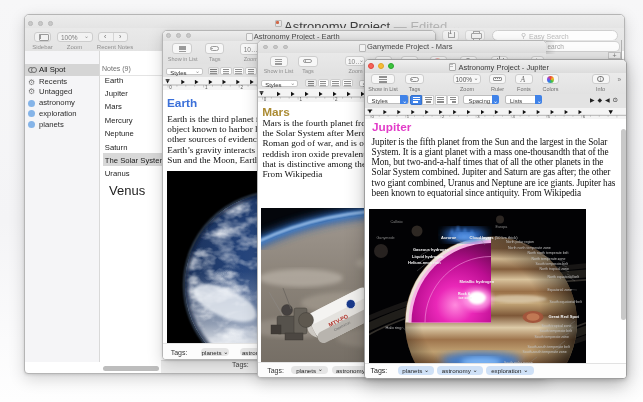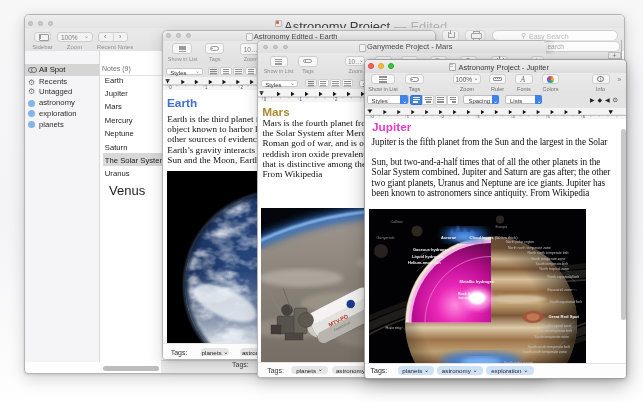--- a/index.html
+++ b/index.html
@@ -103,21 +103,21 @@
   <div class="abs" style="left:77.5px;bottom:1.8px;width:56.7px;height:5.5px;background:#bdbdbd;border-radius:3px;"></div>
   <div class="abs" style="left:207px;bottom:4.6px;font-size:7px;color:#444;">Tags:</div>
 </div>
 
 <div class="win" id="earthwin" style="left:161.7px;top:29.8px;width:274px;height:330.7px;">
   <div class="tbar" style="height:10.5px;"></div>
   <div class="dot gdot" style="left:3.3px;top:2.3px;width:4.8px;height:4.8px;"></div>
   <div class="dot gdot" style="left:13.2px;top:2.3px;width:4.8px;height:4.8px;"></div>
   <div class="dot gdot" style="left:23.2px;top:2.3px;width:4.8px;height:4.8px;"></div>
   <div class="abs" style="left:83px;top:2px;width:5px;height:6px;background:#f2f2f2;border:0.5px solid #b9b9b9;border-radius:1px;"></div>
-  <div class="ttl" style="left:91px;top:1.3px;">Astronomy Edited - Earth</div>
+  <div class="ttl" style="left:91px;top:1.3px;">Astronomy Project - Earth</div>
 
   <div class="tool" style="top:10.5px;height:23px;"></div>
   <div class="tbtn" style="left:9.8px;top:12.5px;width:20px;height:10.7px;"></div>
   <div class="abs" style="left:16.3px;top:15.4px;width:7px;height:1.4px;background:#9a9a9a;"></div>
   <div class="abs" style="left:16.3px;top:17.7px;width:7px;height:1.4px;background:#9a9a9a;"></div>
   <div class="abs" style="left:16.3px;top:20px;width:7px;height:1.4px;background:#9a9a9a;"></div>
   <div class="tlbl" style="left:2px;top:25.3px;width:36px;">Show in List</div>
   <div class="tbtn" style="left:42.3px;top:12.5px;width:19px;height:10.7px;"></div>
   <div class="abs" style="left:47px;top:15.5px;width:9px;height:4.6px;border:1px solid #9a9a9a;border-radius:2.5px;box-sizing:border-box;"></div>
   <div class="dot" style="left:48.4px;top:17px;width:1.6px;height:1.6px;background:#9a9a9a;"></div>
@@ -542,24 +542,25 @@
           <text x="147.4" y="10.4">4</text>
           <text x="182.6" y="10.4">5</text>
           <text x="217.8" y="10.4">6</text>
     </g>
   </svg>
   </div>
 
   <div class="abs" style="left:0;top:58.5px;right:0;bottom:14.5px;background:#fff;"></div>
   <div class="abs" style="left:7px;top:59.8px;font-size:11.8px;font-weight:bold;color:#e23cc8;">Jupiter</div>
   <div class="line serif" id="jl1" style="left:6.6px;top:76.5px;font-size:9.3px;letter-spacing:-0.012em;">Jupiter is the fifth planet from the Sun and the largest in the Solar</div>
-  <div class="line serif" style="left:6.6px;top:97.1px;font-size:9.3px;letter-spacing:-0.012em;">Sun, but two-and-a-half times that of all the other planets in the</div>
+  <div class="line serif" style="left:6.6px;top:86.8px;font-size:9.3px;letter-spacing:-0.012em;">System. It is a giant planet with a mass one-thousandth that of the</div>
+  <div class="line serif" style="left:6.6px;top:97.1px;font-size:9.3px;letter-spacing:-0.012em;">Mon, but two-and-a-half times that of all the other planets in the</div>
   <div class="line serif" style="left:6.6px;top:107.4px;font-size:9.3px;letter-spacing:-0.012em;">Solar System combined. Jupiter and Saturn are gas after; the other</div>
-  <div class="line serif" style="left:6.6px;top:117.7px;font-size:9.3px;letter-spacing:-0.012em;">two giant planets, Uranus and Neptune are ice giants. Jupiter has</div>
-  <div class="line serif" style="left:6.6px;top:128px;font-size:9.3px;letter-spacing:-0.012em;">been known to astronomers since antiquity. From Wikipedia</div>
+  <div class="line serif" style="left:6.6px;top:117.7px;font-size:9.3px;letter-spacing:-0.012em;">two giant combined, Uranus and Neptune are ice giants. Jupiter has</div>
+  <div class="line serif" style="left:6.6px;top:128px;font-size:9.3px;letter-spacing:-0.012em;">been known to equatorial since antiquity. From Wikipedia</div>
   <div class="abs" id="jupphoto" style="left:3.5px;top:148.5px;width:217.5px;height:157px;background:#000;">
   <svg width="217.5" height="157" viewBox="0 0 217.5 157">
     <defs>
       <linearGradient id="jb" x1="0" y1="0" x2="0" y2="1">
         <stop offset="0%" stop-color="#8e6e4c"></stop>
             <stop offset="7%" stop-color="#7c5a3c"></stop>
         <stop offset="13%" stop-color="#ccb48e"></stop>
             <stop offset="19%" stop-color="#845e3c"></stop>
         <stop offset="25%" stop-color="#d8c29c"></stop>
             <stop offset="32%" stop-color="#9a7048"></stop>

